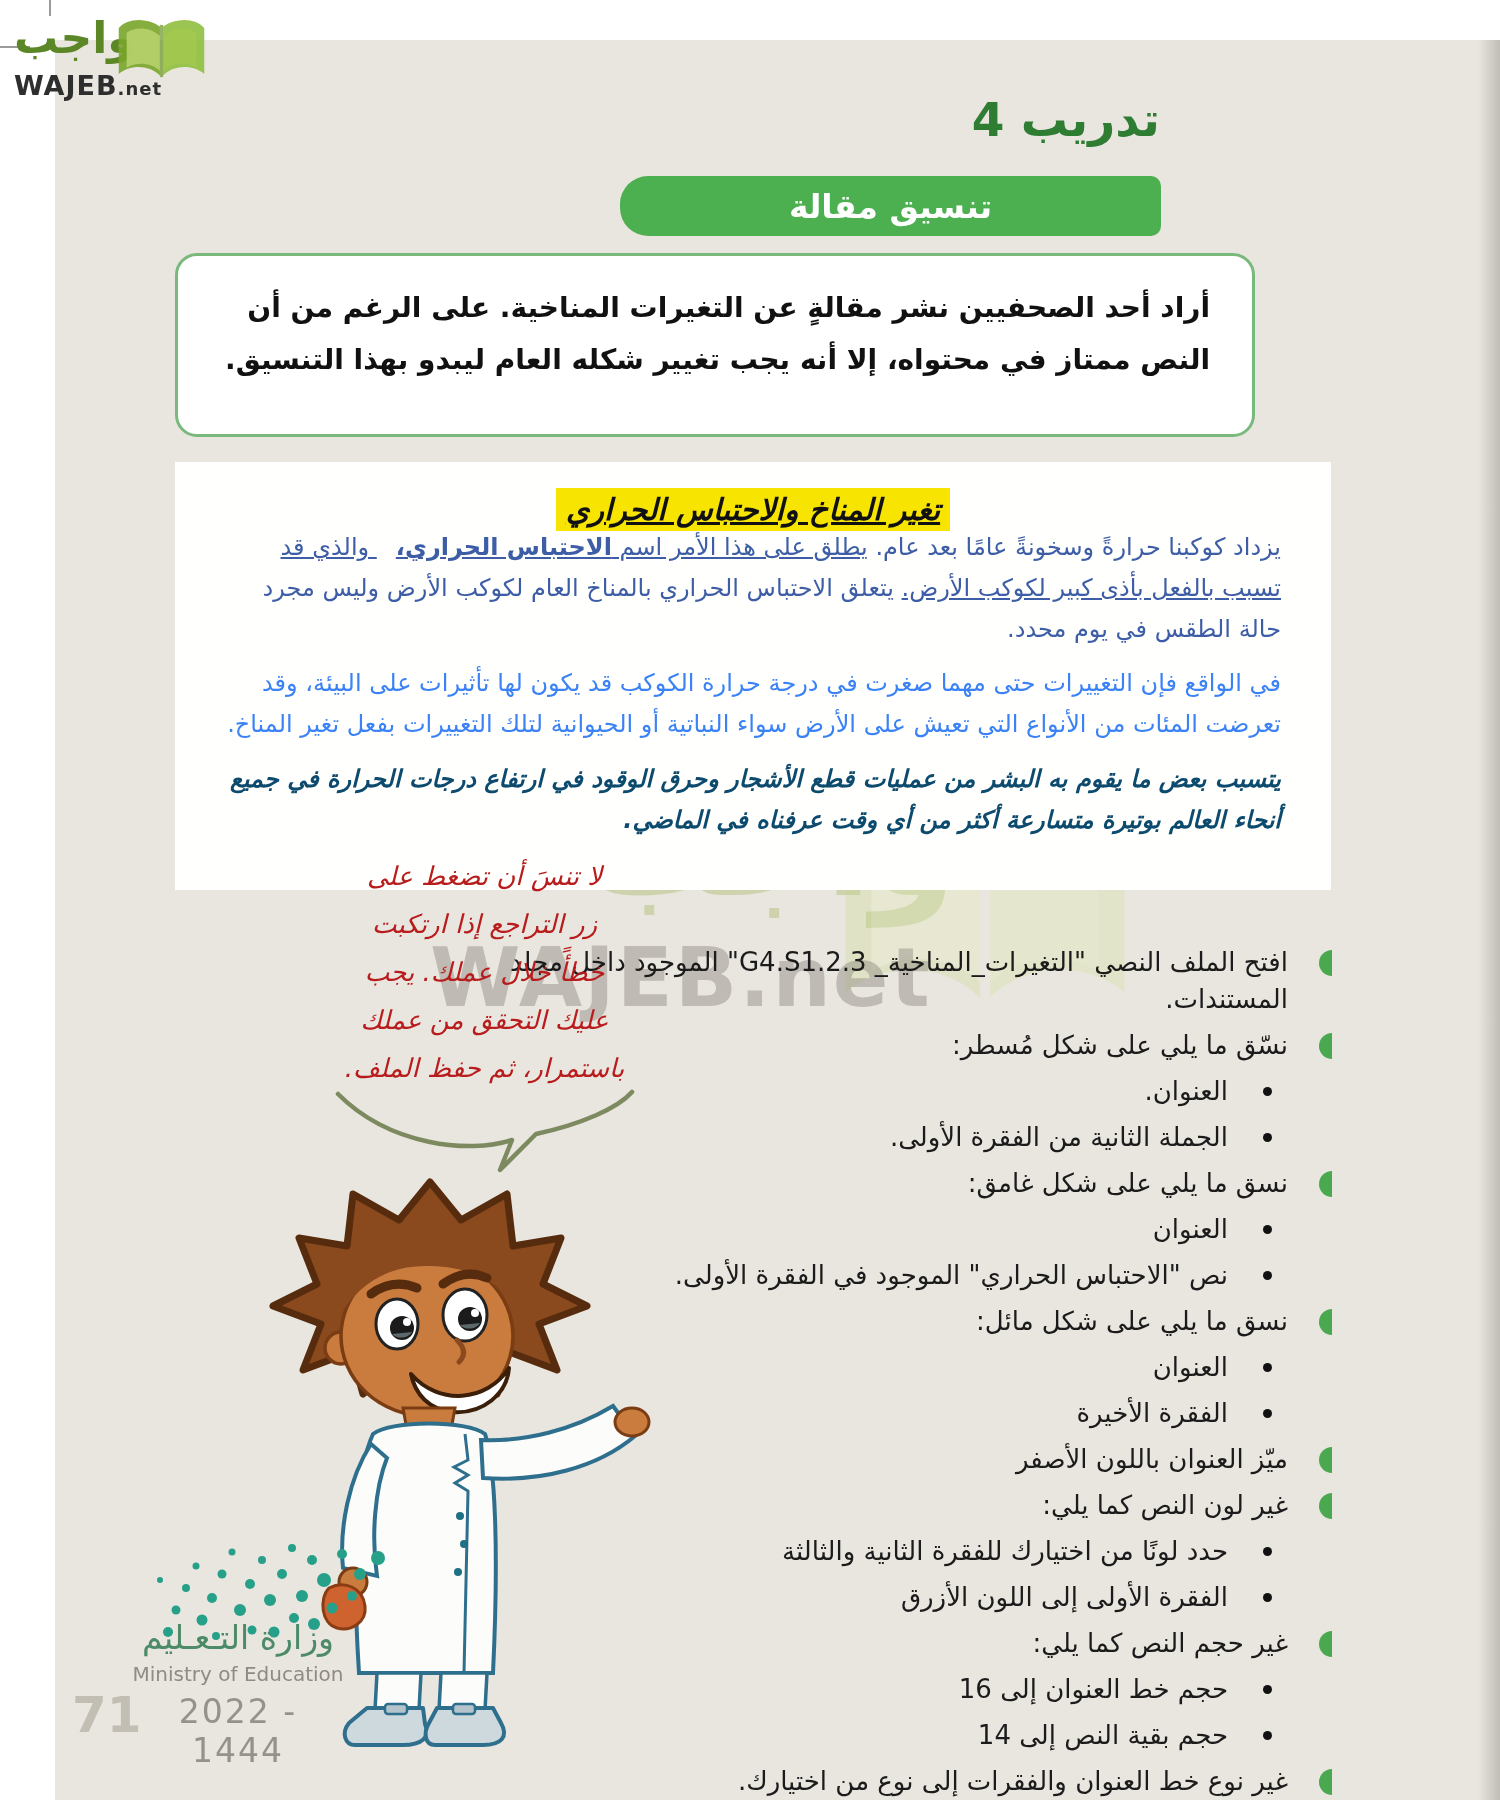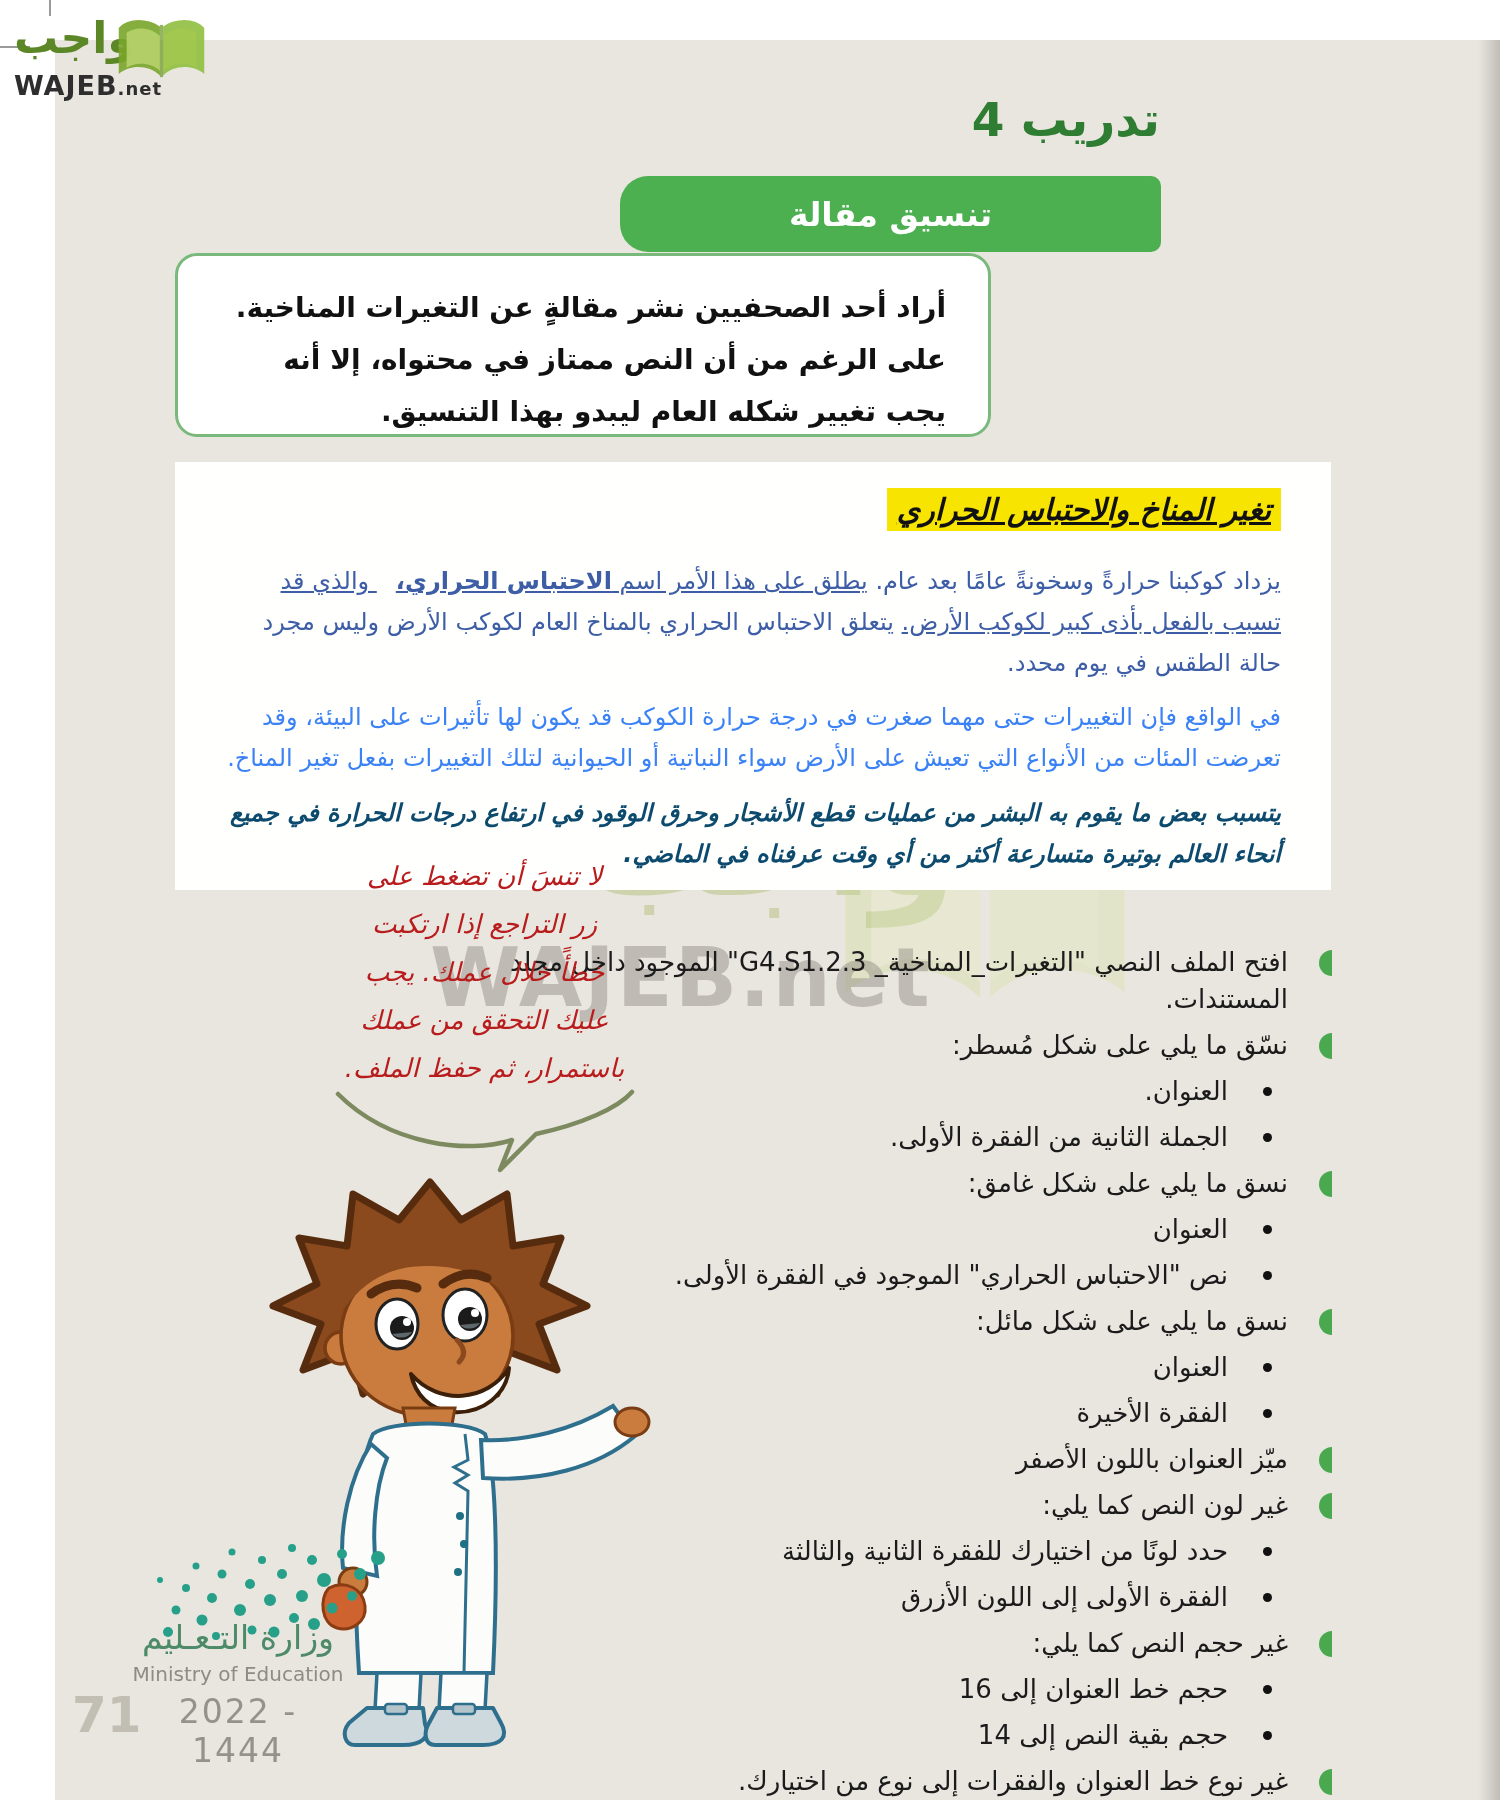--- a/index.html
+++ b/index.html
@@ -14,33 +14,33 @@
   
   .logo{position:absolute;left:14px;top:12px;width:330px;height:110px;}
   .logo .ar{position:absolute;left:0;top:0;font-size:44px;font-weight:bold;color:#5c8727;direction:rtl;}
   .logo .en{position:absolute;left:0;top:58px;font-size:27px;font-weight:bold;color:#2e2e2e;letter-spacing:1px;}
   .logo .en .tld{font-size:18px;color:#2e2e2e;}
   .logo .book{position:absolute;left:100px;top:0px;width:95px;height:78px;}
 
   
   .page-title{position:absolute;right:340px;top:92px;font-size:47px;font-weight:bold;
     color:#2f7d33;direction:rtl;}
-  .banner{position:absolute;left:620px;top:176px;width:541px;height:76px;background:#4caf50;
+  .banner{position:absolute;left:620px;top:176px;width:541px;height:60px;background:#4caf50;
     border-radius:28px 10px 10px 28px;display:flex;align-items:center;justify-content:center;}
   .banner span{color:#fff;font-size:33px;font-weight:bold;direction:rtl;}
 
   
-  .intro-box{position:absolute;left:175px;top:253px;width:816px;height:184px;background:#fff;
+  .intro-box{position:absolute;left:175px;top:253px;width:1080px;height:184px;background:#fff;
     border:3px solid #79b97c;border-radius:22px;box-sizing:border-box;padding:26px 42px;direction:rtl;}
   .intro-box p{margin:0;font-size:28px;font-weight:bold;color:#111;line-height:1.85;text-align:right;}
 
   
   .article{position:absolute;left:175px;top:462px;width:1156px;height:428px;background:#fffffe;
     box-sizing:border-box;padding:30px 50px;direction:rtl;overflow:hidden;}
-  .article .title{margin-bottom:34px;}
+  .article .title{text-align:center;}
   .article .title span{background:#f7e400;color:#111;font-size:30px;font-weight:bold;font-style:italic;
     text-decoration:underline;padding:4px 10px;}
   .article p{margin:0 0 14px 0;font-size:24px;line-height:1.7;text-align:right;}
   .p-blue{color:#3d5da6;}
   .p-blue .u{text-decoration:underline;}
   .p-blue .b{font-weight:bold;margin-left:19px;}
   .p-black{color:#3b82f6;}
   .p-red{color:#0c4a6e;font-style:italic;font-weight:bold;}
 
   

